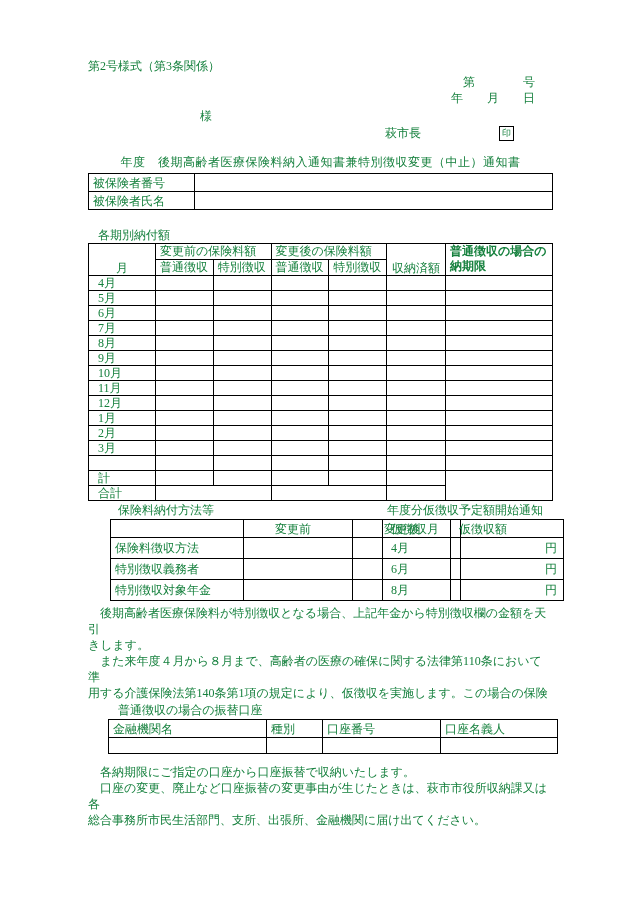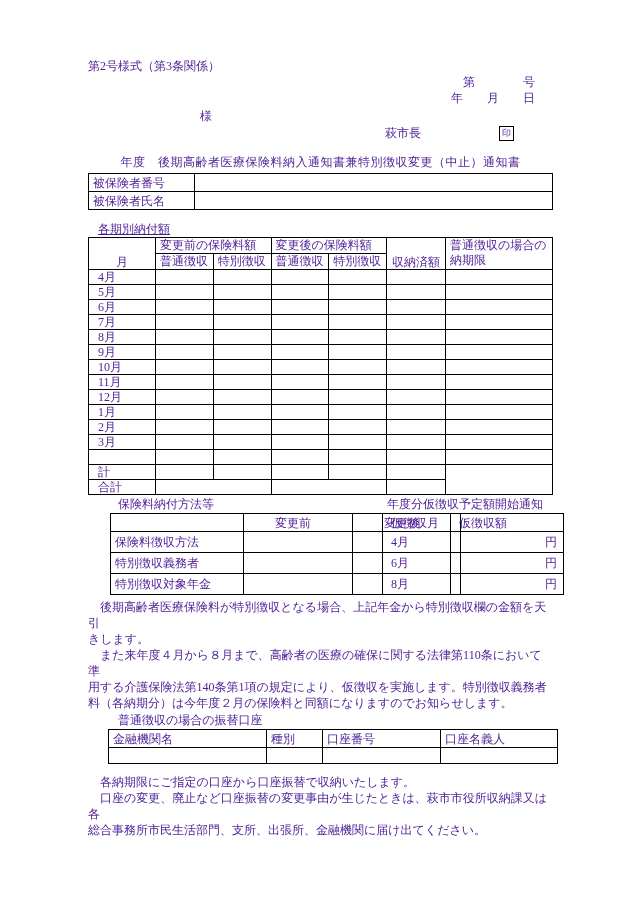--- a/index.html
+++ b/index.html
@@ -1,21 +1,21 @@
 <!DOCTYPE html>
 <html><head>
 <meta charset="utf-8">
 <style>
   html,body { margin:0; padding:0; background:#ffffff; }
   .page {
     position: relative;
     width: 630px;
     height: 903px;
     background: #ffffff;
-    color: #4c1d95;
+    color: #15803d;
     font-family: "Liberation Serif", "DejaVu Serif", serif;
     font-size: 12px;
     line-height: 16px;
     box-sizing: border-box;
     padding: 58px 77px 0 88px;
     overflow: hidden;
   }
   .content { width: 465px; }
   .right-block { text-align: right; padding-right: 18px; }
   .addressee { margin-left: 112px; margin-top: 2px; }
@@ -29,34 +29,34 @@
   .pre { white-space: pre-wrap; }
 
   table { border-collapse: collapse; table-layout: fixed; }
   td, th { border: 1px solid #000; font-weight: normal; text-align: left;
            padding: 0 4px; overflow: hidden; font-size: 12px; }
 
   .t-insured { width: 465px; margin-top: 3px; }
   .t-insured td { height: 17px; }
   .t-insured .lbl { width: 97px; }
 
-  .sec-title { margin-top: 12px; padding-left: 10px; line-height: 14px; text-decoration: underline; }
+  .sec-title { margin-top: 18px; padding-left: 10px; line-height: 14px; }
   .sec-title2 { margin-top: 2px; padding-left: 30px; line-height: 14px; }
 
   .t-main { width: 465px; margin-top: 1px; }
   .t-main th, .t-main td { height: 14px; line-height: 13px; }
   .t-main .hdr1 th { height: 15px; }
   .t-main .hdr2 th { height: 15px; }
   .t-main .c-month   { width: 58px; }
   .t-main .c-ord1    { width: 50px; }
   .t-main .c-sp1     { width: 52px; }
   .t-main .c-ord2    { width: 51px; }
   .t-main .c-sp2     { width: 50px; }
   .t-main .c-coll    { width: 50px; }
-  .t-main .c-dead    { width: 98px; }
+  .t-main .c-dead    { width: 98px; font-weight: bold; }
   .t-main th.group { text-align: left; }
   .t-main th.vbot { vertical-align: bottom; text-align: center; }
   .t-main th.vtop { vertical-align: top; line-height: 15px; }
   .t-main td.mon { padding-left: 9px; }
 
   .sections { display: flex; margin-top: 2px; }
   .sec-left { margin-left: 22px; width: 260px; }
   .sec-right { margin-left: auto; width: 171px; }
   .sec-left .ttl { line-height: 14px; padding-left: 8px; }
   .sec-right .ttl { line-height: 14px; padding-left: 5px; }
@@ -323,22 +323,21 @@
           </tr>
         </tbody>
           </table>
       </div>
     </div>
 
     <div class="notes">
       <div class="pre">　後期高齢者医療保険料が特別徴収となる場合、上記年金から特別徴収欄の金額を天引</div>
       <div class="pre">きします。</div>
       <div class="pre">　また来年度４月から８月まで、高齢者の医療の確保に関する法律第110条において準</div>
-      <div class="pre">用する介護保険法第140条第1項の規定により、仮徴収を実施します。特別徴収義務者</div>
-      <div class="pre">料（各納期分）は今年度２月の保険料と同額になりますのでお知らせします。</div>
+      <div class="pre">用する介護保険法第140条第1項の規定により、仮徴収を実施します。この場合の保険</div>
     </div>
 
     <div class="sec-title2">普通徴収の場合の振替口座</div>
 
     <table class="t-account">
       <tbody>
           <tr>
         <th class="a1">金融機関名</th>
         <th class="a2">種別</th>
         <th class="a3">口座番号</th>

